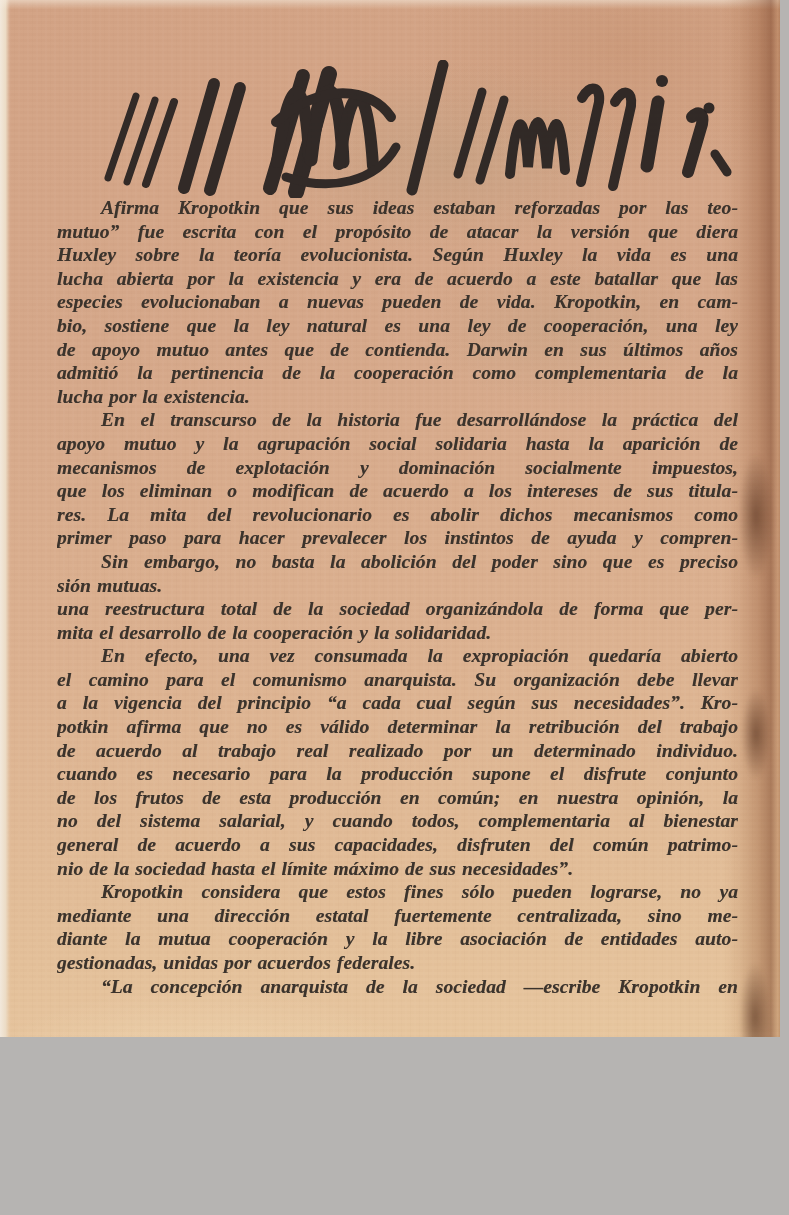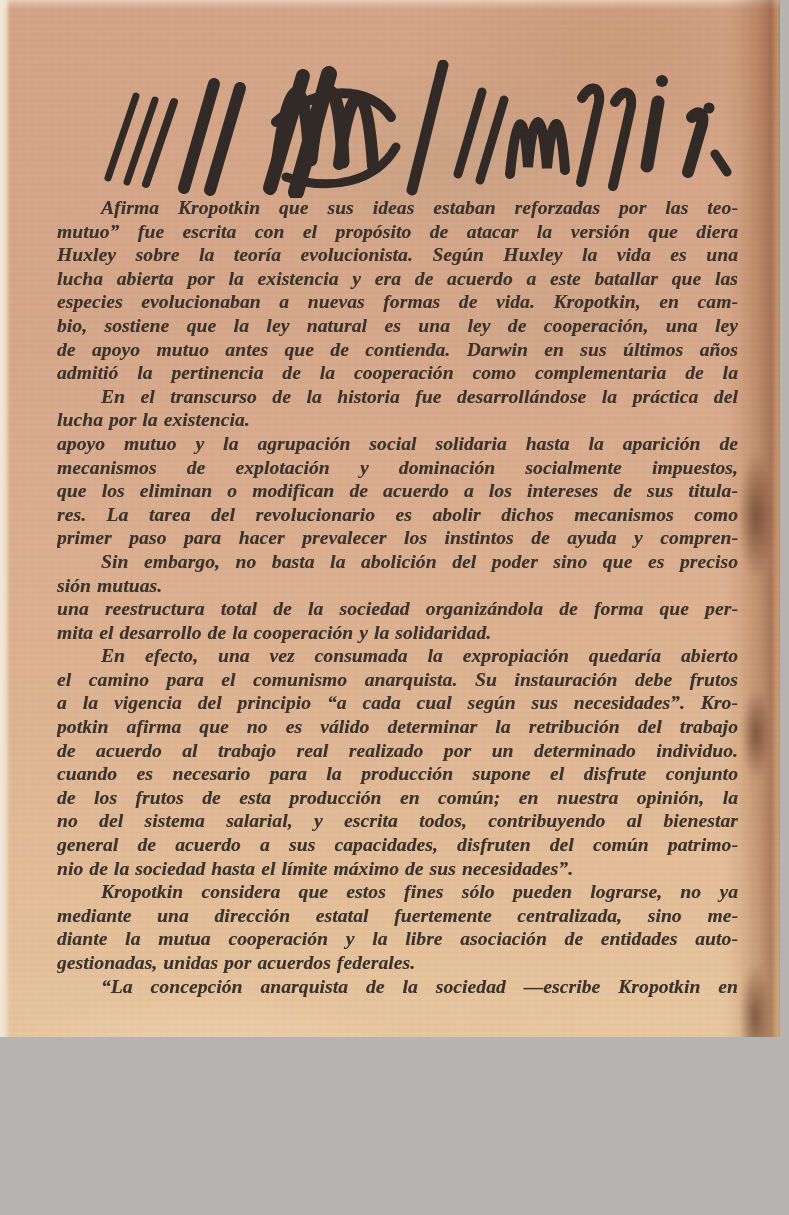--- a/index.html
+++ b/index.html
@@ -111,43 +111,43 @@
       <circle cx="572" cy="21" r="6"></circle>
       <circle cx="619" cy="48" r="5.5"></circle>
     </g>
   </svg>
 
   <div class="text-block" id="text-block">
       <div class="line first">Afirma Kropotkin que sus ideas estaban reforzadas por las teo-</div>
       <div class="line">mutuo” fue escrita con el propósito de atacar la versión que diera</div>
       <div class="line">Huxley sobre la teoría evolucionista. Según Huxley la vida es una</div>
       <div class="line">lucha abierta por la existencia y era de acuerdo a este batallar que las</div>
-      <div class="line">especies evolucionaban a nuevas formas de vida. Kropotkin, en cam-</div>
+      <div class="line">especies evolucionaban a nuevas pueden de vida. Kropotkin, en cam-</div>
       <div class="line">bio, sostiene que la ley natural es una ley de cooperación, una ley</div>
       <div class="line">de apoyo mutuo antes que de contienda. Darwin en sus últimos años</div>
       <div class="line">admitió la pertinencia de la cooperación como complementaria de la</div>
+      <div class="line lastleft">lucha por la existencia.</div>
       <div class="line first">En el transcurso de la historia fue desarrollándose la práctica del</div>
-      <div class="line lastleft">lucha por la existencia.</div>
       <div class="line">apoyo mutuo y la agrupación social solidaria hasta la aparición de</div>
       <div class="line">mecanismos de explotación y dominación socialmente impuestos,</div>
       <div class="line">que los eliminan o modifican de acuerdo a los intereses de sus titula-</div>
-      <div class="line">res. La tarea del revolucionario es abolir dichos mecanismos como</div>
+      <div class="line">res. La mita del revolucionario es abolir dichos mecanismos como</div>
       <div class="line">primer paso para hacer prevalecer los instintos de ayuda y compren-</div>
       <div class="line first">Sin embargo, no basta la abolición del poder sino que es preciso</div>
       <div class="line lastleft">sión mutuas.</div>
       <div class="line">una reestructura total de la sociedad organizándola de forma que per-</div>
       <div class="line lastleft">mita el desarrollo de la cooperación y la solidaridad.</div>
       <div class="line first">En efecto, una vez consumada la expropiación quedaría abierto</div>
-      <div class="line">el camino para el comunismo anarquista. Su instauración debe frutos</div>
+      <div class="line">el camino para el comunismo anarquista. Su organización debe llevar</div>
       <div class="line">a la vigencia del principio “a cada cual según sus necesidades”. Kro-</div>
       <div class="line">potkin afirma que no es válido determinar la retribución del trabajo</div>
       <div class="line">de acuerdo al trabajo real realizado por un determinado individuo.</div>
       <div class="line">cuando es necesario para la producción supone el disfrute conjunto</div>
       <div class="line">de los frutos de esta producción en común; en nuestra opinión, la</div>
-      <div class="line">no del sistema salarial, y escrita todos, contribuyendo al bienestar</div>
+      <div class="line">no del sistema salarial, y cuando todos, complementaria al bienestar</div>
       <div class="line">general de acuerdo a sus capacidades, disfruten del común patrimo-</div>
       <div class="line lastleft">nio de la sociedad hasta el límite máximo de sus necesidades”.</div>
       <div class="line first">Kropotkin considera que estos fines sólo pueden lograrse, no ya</div>
       <div class="line">mediante una dirección estatal fuertemente centralizada, sino me-</div>
       <div class="line">diante la mutua cooperación y la libre asociación de entidades auto-</div>
       <div class="line lastleft">gestionadas, unidas por acuerdos federales.</div>
       <div class="line first">“La concepción anarquista de la sociedad —escribe Kropotkin en</div>
     </div>
 
   <div class="ink-dot"></div>

